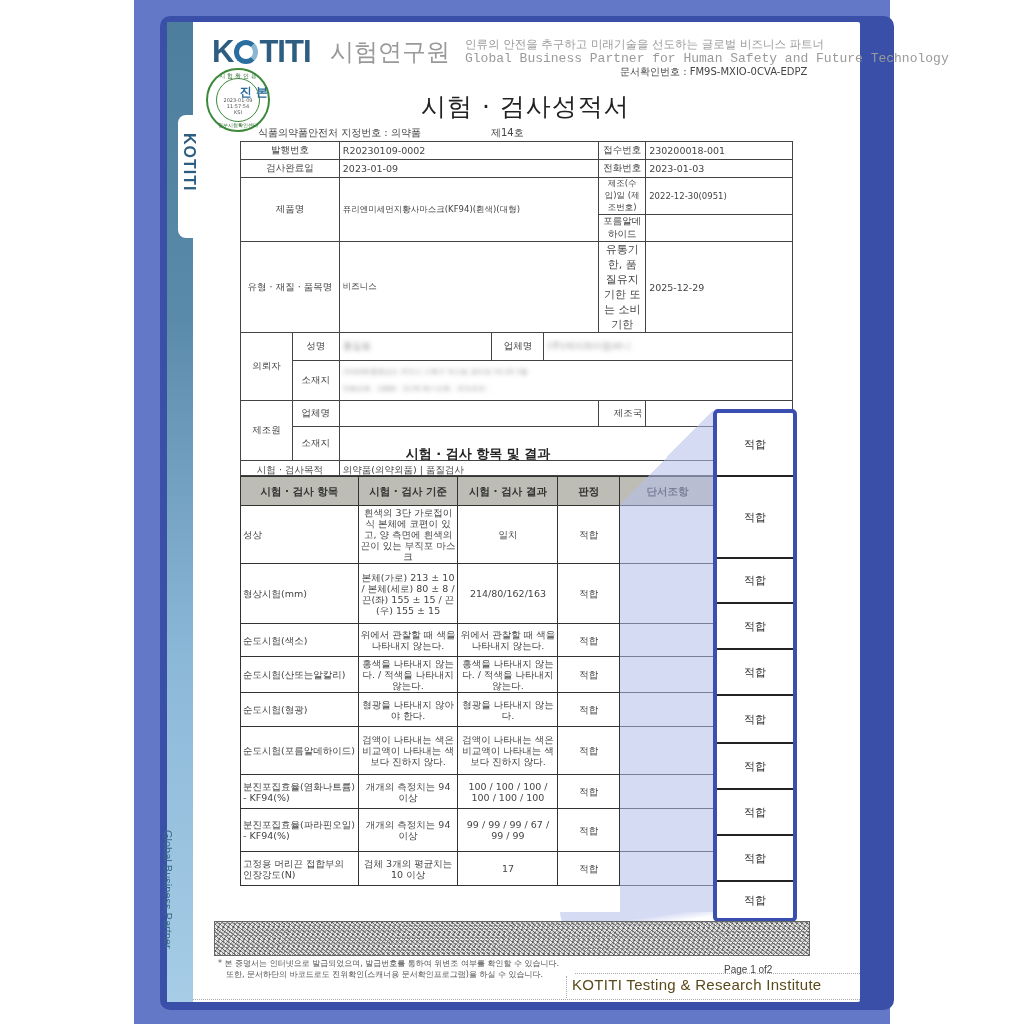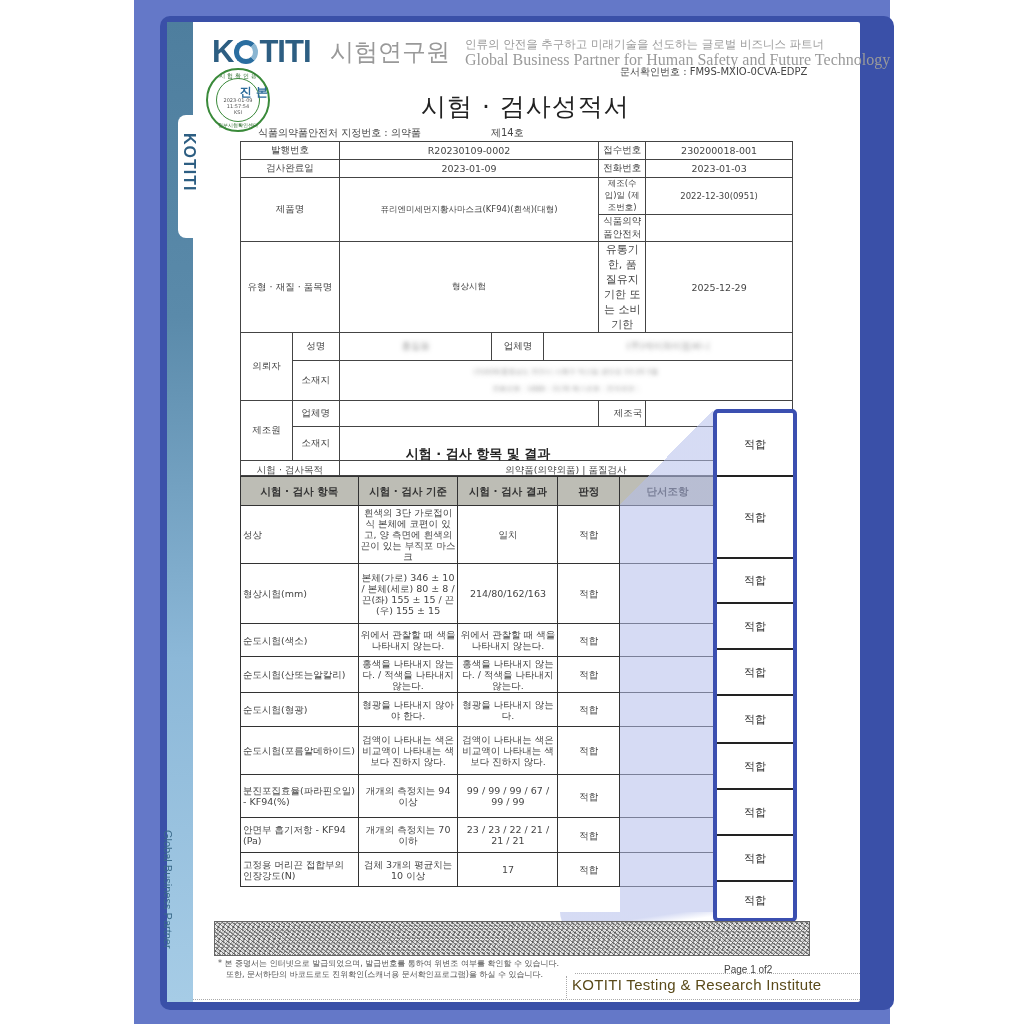--- a/index.html
+++ b/index.html
@@ -15,38 +15,38 @@
   .side-tab { position: absolute; left: 178px; top: 115px; width: 20px; height: 123px; background: #fff; border-radius: 8px 0 0 8px; }
   .side-logo { position: absolute; left: 180px; top: 133px; width: 18px; height: 90px; }
   .side-logo span { display: block; writing-mode: vertical-rl; font-family: "Liberation Sans", sans-serif; font-weight: bold; font-size: 16px; color: #2d5e82; letter-spacing: 1px; }
   .side-partner { position: absolute; left: 162px; top: 830px; width: 22px; height: 120px; }
   .side-partner span { display: block; writing-mode: vertical-rl; font-family: "Liberation Sans", sans-serif; font-size: 11px; color: #3a6a8a; }
 
   .logo { position: absolute; left: 212px; top: 34px; font-family: "Liberation Sans", sans-serif; font-weight: bold; font-size: 31px; color: #2d5e82; letter-spacing: -1px; }
   .logo .o { display: inline-block; width: 24px; height: 24px; border: 5px solid #2a6ea0; border-radius: 50%; vertical-align: -2px; margin: 0 1px; border-right-color: #8ab6d2; }
   .logo-kr { position: absolute; left: 330px; top: 36px; font-size: 24px; color: #999; }
   .tagline { position: absolute; left: 465px; top: 37px; font-size: 11.5px; color: #9a9a9a; line-height: 14px; }
-  .tagline-en { position: absolute; left: 465px; top: 51px; font-family: Liberation Serif, serif; font-size: 16px; color: #9a9a9a; }
+  .tagline-en { position: absolute; left: 465px; top: 51px; font-family: Liberation Mono, monospace; font-size: 13px; color: #9a9a9a; }
   .doc-id { position: absolute; left: 620px; top: 65px; font-size: 10px; color: #444; }
 
   .stamp { position: absolute; left: 206px; top: 68px; width: 64px; height: 64px; border: 2px solid #3a8a3a; border-radius: 50%; background: #fff; }
   .stamp-ring { position: absolute; left: 8px; top: 8px; width: 44px; height: 44px; border: 1px solid #3a8a3a; border-radius: 50%; }
   .stamp-main { position: absolute; left: 0; width: 100%; top: 14px; text-align: right; font-size: 12px; font-weight: bold; color: #2a6a9a; }
   .stamp-sub { position: absolute; left: 0; width: 100%; top: 27px; text-align: center; font-size: 5px; color: #555; line-height: 6px; }
   .stamp-top { position: absolute; left: 0; width: 100%; top: 2px; text-align: center; font-size: 6px; color: #2a6a2a; }
   .stamp-bottom { position: absolute; left: 0; width: 100%; bottom: 2px; text-align: center; font-size: 5px; color: #2a6a2a; }
 
   .doc-title { position: absolute; left: 388px; top: 90px; font-size: 25px; color: #222; letter-spacing: 1px; margin-left: 33px; }
   .designation { position: absolute; left: 258px; top: 126px; font-size: 10px; color: #444; }
   .designation .num { margin-left: 70px; }
 
   table.info { position: absolute; left: 240px; top: 141px; width: 553px; border-collapse: collapse; font-size: 9.5px; color: #444; }
   table.info td { border: 1px solid #444; padding: 0 3px; vertical-align: middle; }
   table.info td.lbl { text-align: center; }
-  table.info td.val { text-align: center; margin-left: 24px; }
+  table.info td.val { text-align: left; margin-left: 24px; }
   .blur { color: transparent; text-shadow: 0 0 4px rgba(80,80,80,0.6); }
 
   .results-title { position: absolute; left: 240px; top: 433px; width: 476px; height: 43px; border: 1px solid #444; border-top: none; text-align: center; font-size: 13px; font-weight: bold; line-height: 42px; color: #222; }
 
   table.results { position: absolute; left: 240px; top: 476px; width: 476px; border-collapse: collapse; font-size: 9.5px; color: #444; }
   table.results td, table.results th { border: 1px solid #333; padding: 0 2px; vertical-align: middle; line-height: 11px; }
   table.results th { background: #bdbdb5; font-weight: bold; height: 29px; font-size: 10.5px; color: #333; }
   table.results td.c { text-align: center; }
 
   .overlay-tri { position: absolute; left: 620px; top: 410px; width: 93px; height: 95px; background: linear-gradient(to top left, rgba(180,190,235,0.55) 50%, transparent 50%); }
@@ -134,26 +134,26 @@
     <td class="lbl">전화번호</td>
     <td class="val">2023-01-03</td>
   </tr>
   <tr style="height:26px">
     <td class="lbl" colspan="2" rowspan="2">제품명</td>
     <td class="val" colspan="3" rowspan="2" style="font-size:8.5px">퓨리엔미세먼지황사마스크(KF94)(흰색)(대형)</td>
     <td class="lbl" style="font-size:8.5px">제조(수입)일 (제조번호)</td>
     <td class="val" style="font-size:8.5px">2022-12-30(0951)</td>
   </tr>
   <tr style="height:25px">
-    <td class="lbl">식품의약품안전처</td>
+    <td class="lbl">포름알데하이드</td>
     <td class="val"></td>
   </tr>
   <tr style="height:52px">
     <td class="lbl" colspan="2">유형 · 재질 · 품목명</td>
-    <td class="val" colspan="3" style="font-size:8.5px">형상시험</td>
+    <td class="val" colspan="3" style="font-size:8.5px">비즈니스</td>
     <td class="lbl" style="font-size:11px">유통기한, 품질유지기한 또는 소비기한</td>
     <td class="val">2025-12-29</td>
   </tr>
   <tr style="height:28px">
     <td class="lbl" rowspan="2">의뢰자</td>
     <td class="lbl">성명</td>
     <td class="val blur" colspan="1">홍길동</td>
     <td class="lbl" style="width:40px">업체명</td>
     <td class="val blur" colspan="3">(주)케이와이컴퍼니</td>
   </tr>
@@ -202,21 +202,21 @@
   </tr>
   <tr style="height:58px">
     <td>성상</td>
     <td class="c">흰색의 3단 가로접이식 본체에 코편이 있고, 양 측면에 흰색의 끈이 있는 부직포 마스크</td>
     <td class="c">일치</td>
     <td class="c">적합</td>
     <td class="c"></td>
   </tr>
   <tr style="height:60px">
     <td>형상시험(mm)</td>
-    <td class="c">본체(가로) 346 ± 10 / 본체(세로) 80 ± 8 / 끈(좌) 155 ± 15 / 끈(우) 155 ± 15</td>
+    <td class="c">본체(가로) 213 ± 10 / 본체(세로) 80 ± 8 / 끈(좌) 155 ± 15 / 끈(우) 155 ± 15</td>
     <td class="c">214/80/162/163</td>
     <td class="c">적합</td>
     <td class="c"></td>
   </tr>
   <tr style="height:33px">
     <td>순도시험(색소)</td>
     <td class="c">위에서 관찰할 때 색을 나타내지 않는다.</td>
     <td class="c">위에서 관찰할 때 색을 나타내지 않는다.</td>
     <td class="c">적합</td>
     <td class="c"></td>
@@ -235,31 +235,31 @@
     <td class="c">적합</td>
     <td class="c"></td>
   </tr>
   <tr style="height:48px">
     <td>순도시험(포름알데하이드)</td>
     <td class="c">검액이 나타내는 색은 비교액이 나타내는 색보다 진하지 않다.</td>
     <td class="c">검액이 나타내는 색은 비교액이 나타내는 색보다 진하지 않다.</td>
     <td class="c">적합</td>
     <td class="c"></td>
   </tr>
+  <tr style="height:34px">
+    <td>분진포집효율(염화나트륨) - KF94(%)</td>
+    <td class="c">개개의 측정치는 94 이상</td>
+    <td class="c">100 / 100 / 100 / 100 / 100 / 100</td>
+    <td class="c">적합</td>
+    <td class="c"></td>
+  </tr>
   <tr style="height:43px">
     <td>분진포집효율(파라핀오일) - KF94(%)</td>
     <td class="c">개개의 측정치는 94 이상</td>
     <td class="c">99 / 99 / 99 / 67 / 99 / 99</td>
-    <td class="c">적합</td>
-    <td class="c"></td>
-  </tr>
-  <tr style="height:35px">
-    <td>안면부 흡기저항 - KF94 (Pa)</td>
-    <td class="c">개개의 측정치는 70 이하</td>
-    <td class="c">23 / 23 / 22 / 21 / 21 / 21</td>
     <td class="c">적합</td>
     <td class="c"></td>
   </tr>
   <tr style="height:34px">
     <td>고정용 머리끈 접합부의 인장강도(N)</td>
     <td class="c">검체 3개의 평균치는 10 이상</td>
     <td class="c">17</td>
     <td class="c">적합</td>
     <td class="c"></td>
   </tr>

